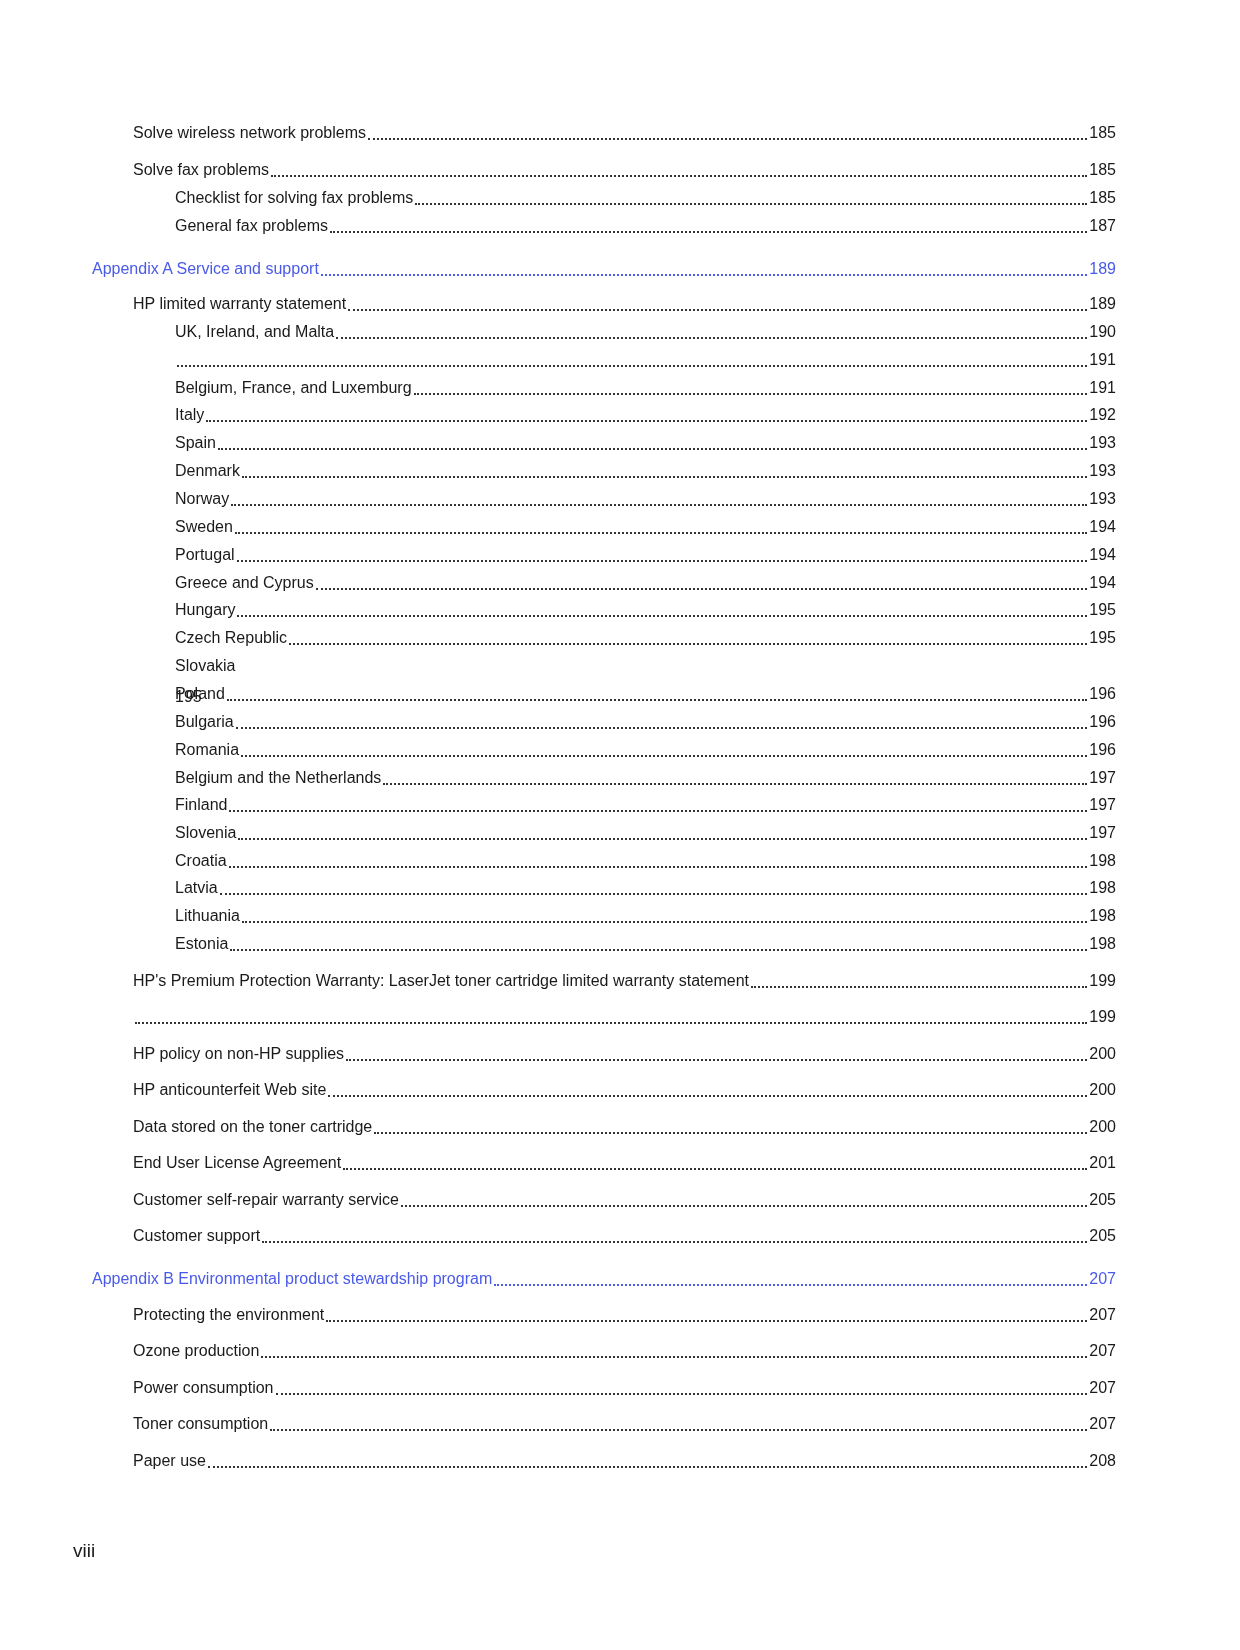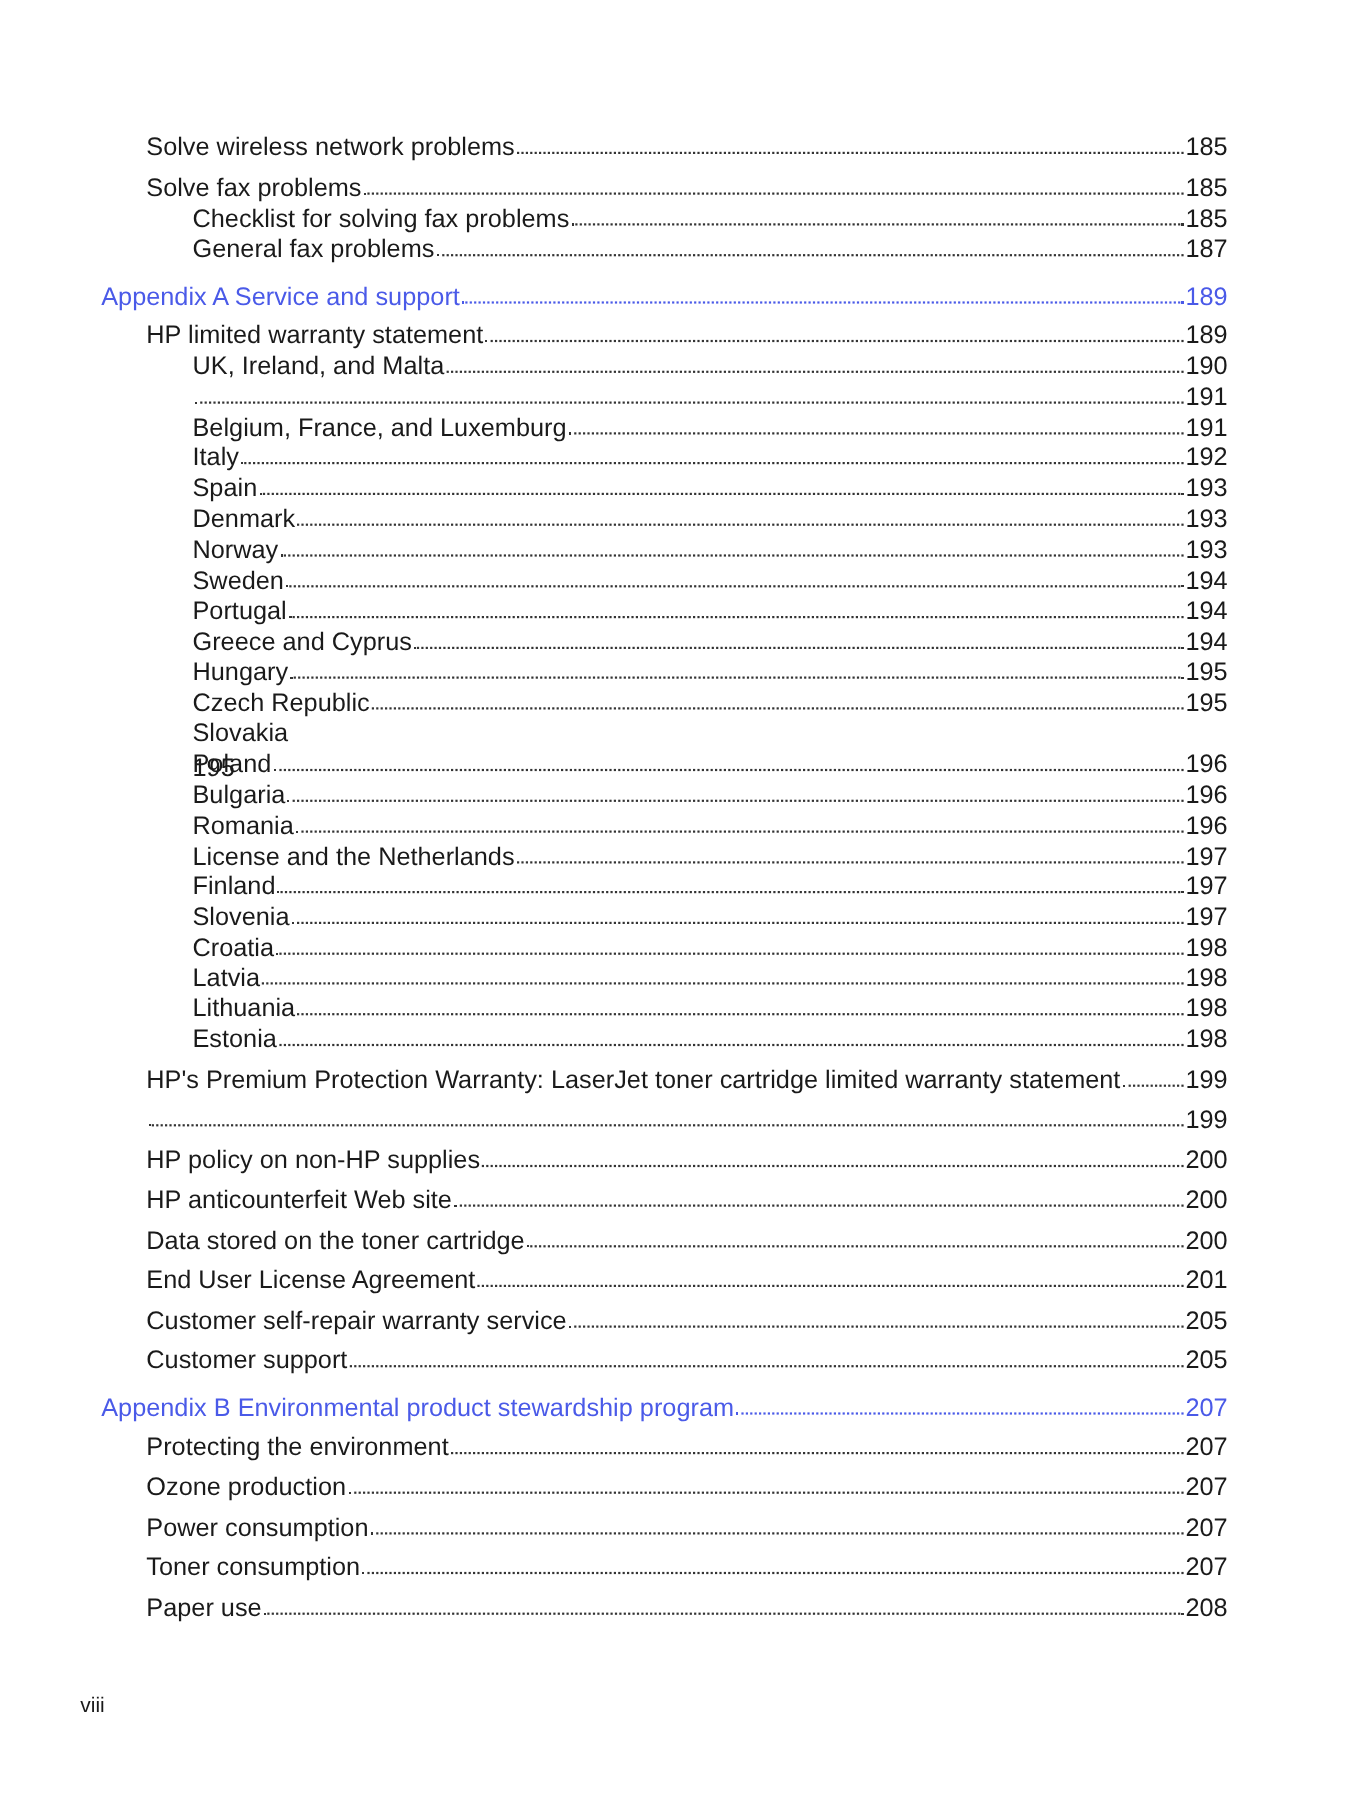--- a/index.html
+++ b/index.html
@@ -1,19 +1,19 @@
 <!DOCTYPE html>
 <html><head>
 <meta charset="utf-8">
 <style>
   html, body { margin:0; padding:0; background:#ffffff; }
   body { width:1240px; height:1650px; position:relative; overflow:hidden;
          font-family:"Liberation Sans", sans-serif; color:#1a1a1a; }
   .toc { position:absolute; left:0; top:0; width:1240px; }
-  .entry { position:absolute; display:flex; align-items:baseline; font-size:23px; line-height:24px; white-space:nowrap; }
+  .entry { position:absolute; display:flex; align-items:baseline; font-size:16px; line-height:24px; white-space:nowrap; }
   .entry .title { flex:0 0 auto; }
   .entry .leader { flex:1 1 auto; overflow:hidden; margin:0 2px; border-bottom:2px dotted #333; height:0; align-self:flex-end; margin-bottom:5px; }
   .entry .page { flex:0 0 auto; text-align:right; }
   .lvl0 { left:92px; width:1024px; color:#4a5ae8;justify-content:space-between; }
   .lvl0 .leader { border-bottom-color:#4a5ae8; }
   .lvl1 { left:133px; width:983px; }
   .lvl2 { left:175px; width:941px; }
   .footer { position:absolute; left:73px; top:1540px; font-size:19px; color:#1a1a1a; }
 </style>
 </head>
@@ -123,21 +123,21 @@
       <span class="title">Bulgaria</span>
       <span class="leader"></span>
       <span class="page">196</span>
     </div>
     <div class="entry lvl2" style="top: 738px;">
       <span class="title">Romania</span>
       <span class="leader"></span>
       <span class="page">196</span>
     </div>
     <div class="entry lvl2" style="top: 766px;">
-      <span class="title">License and the Netherlands</span>
+      <span class="title">Belgium and the Netherlands</span>
       <span class="leader"></span>
       <span class="page">197</span>
     </div>
     <div class="entry lvl2" style="top: 793px;">
       <span class="title">Finland</span>
       <span class="leader"></span>
       <span class="page">197</span>
     </div>
     <div class="entry lvl2" style="top: 821px;">
       <span class="title">Slovenia</span>

